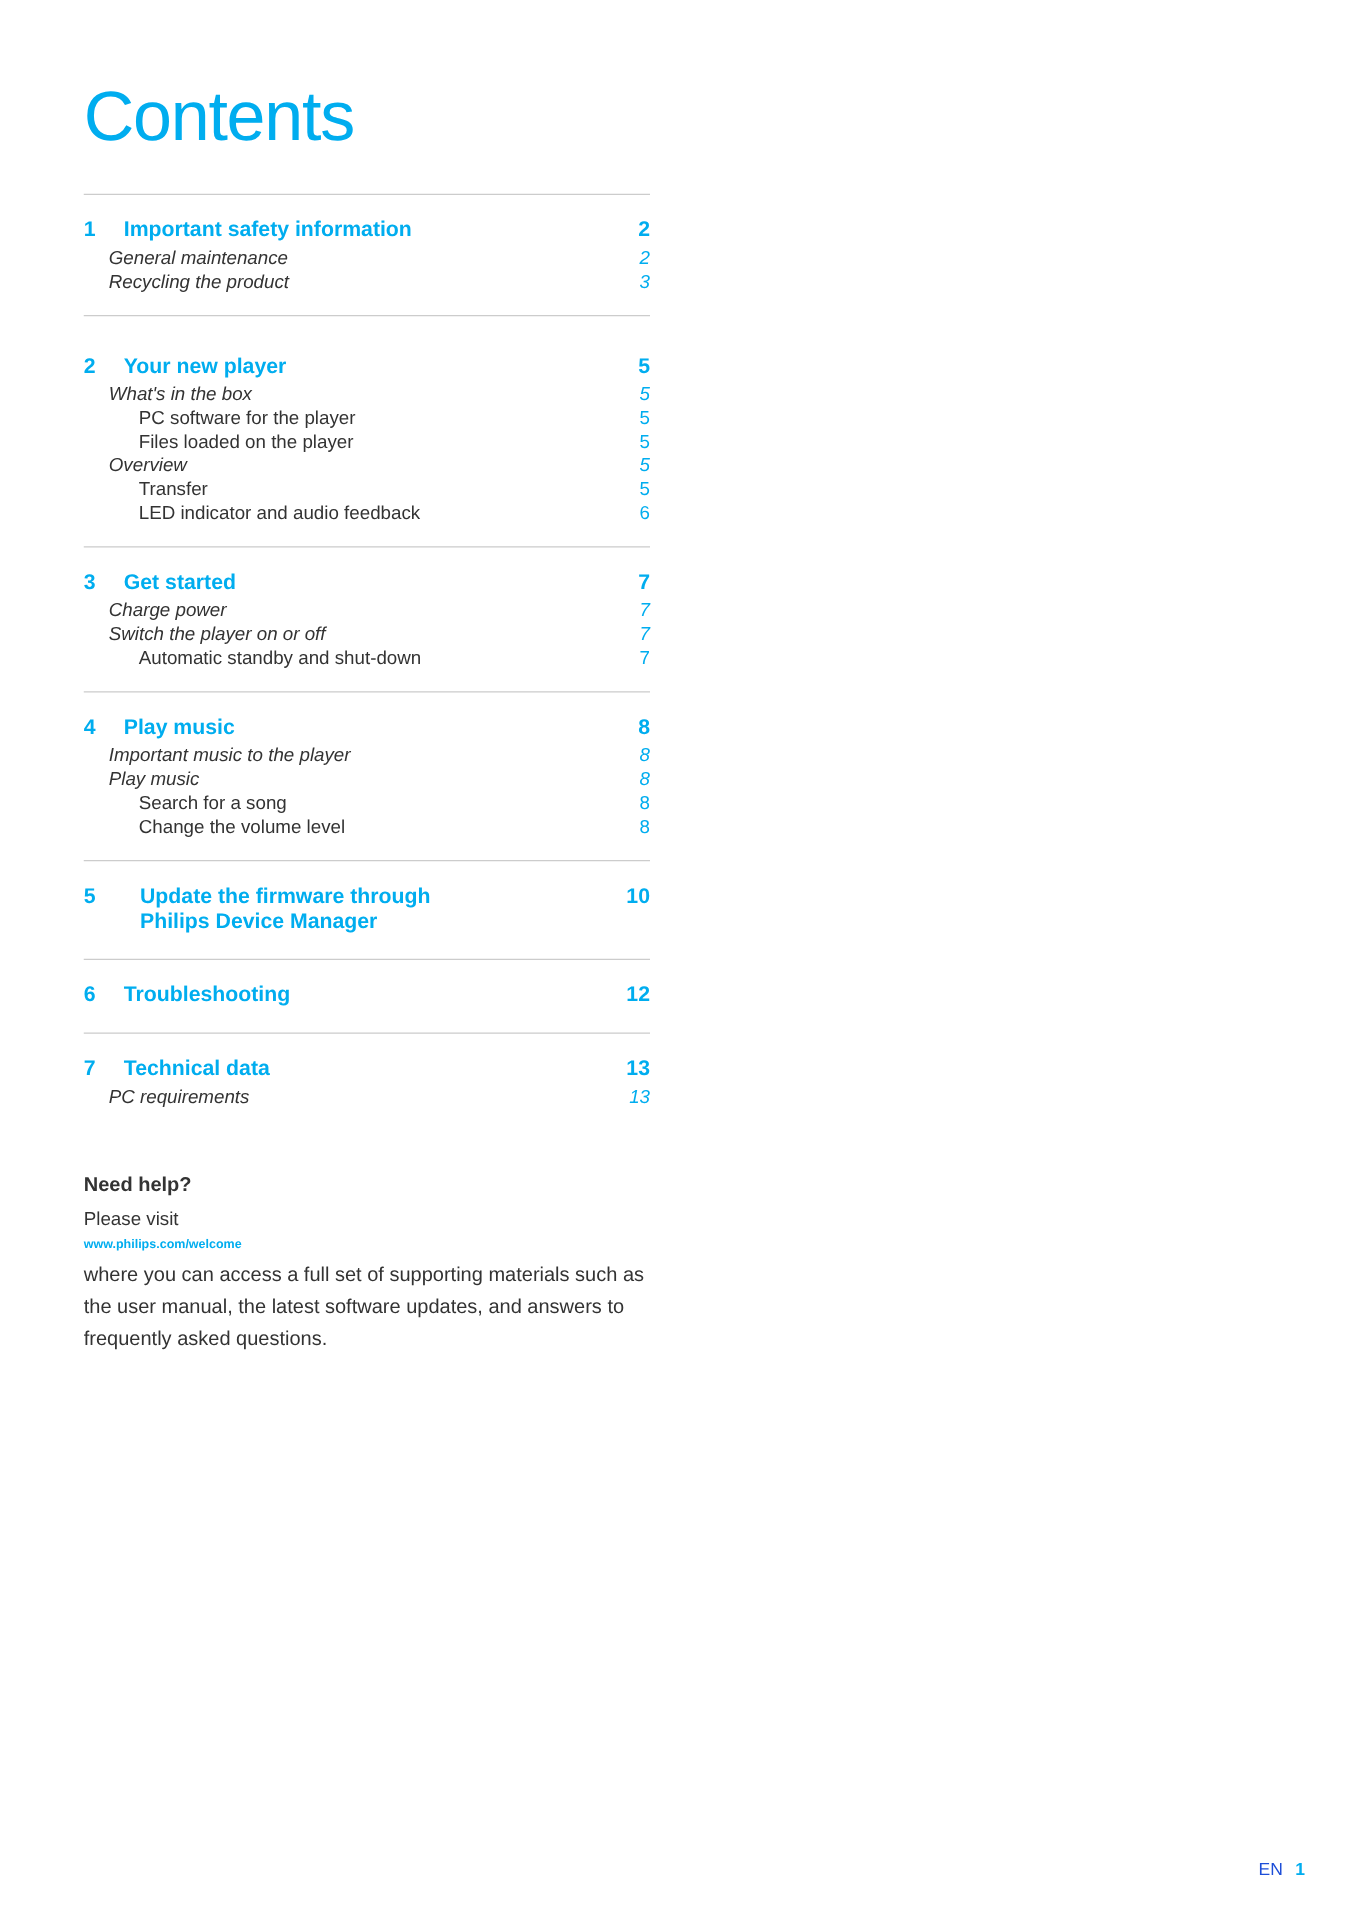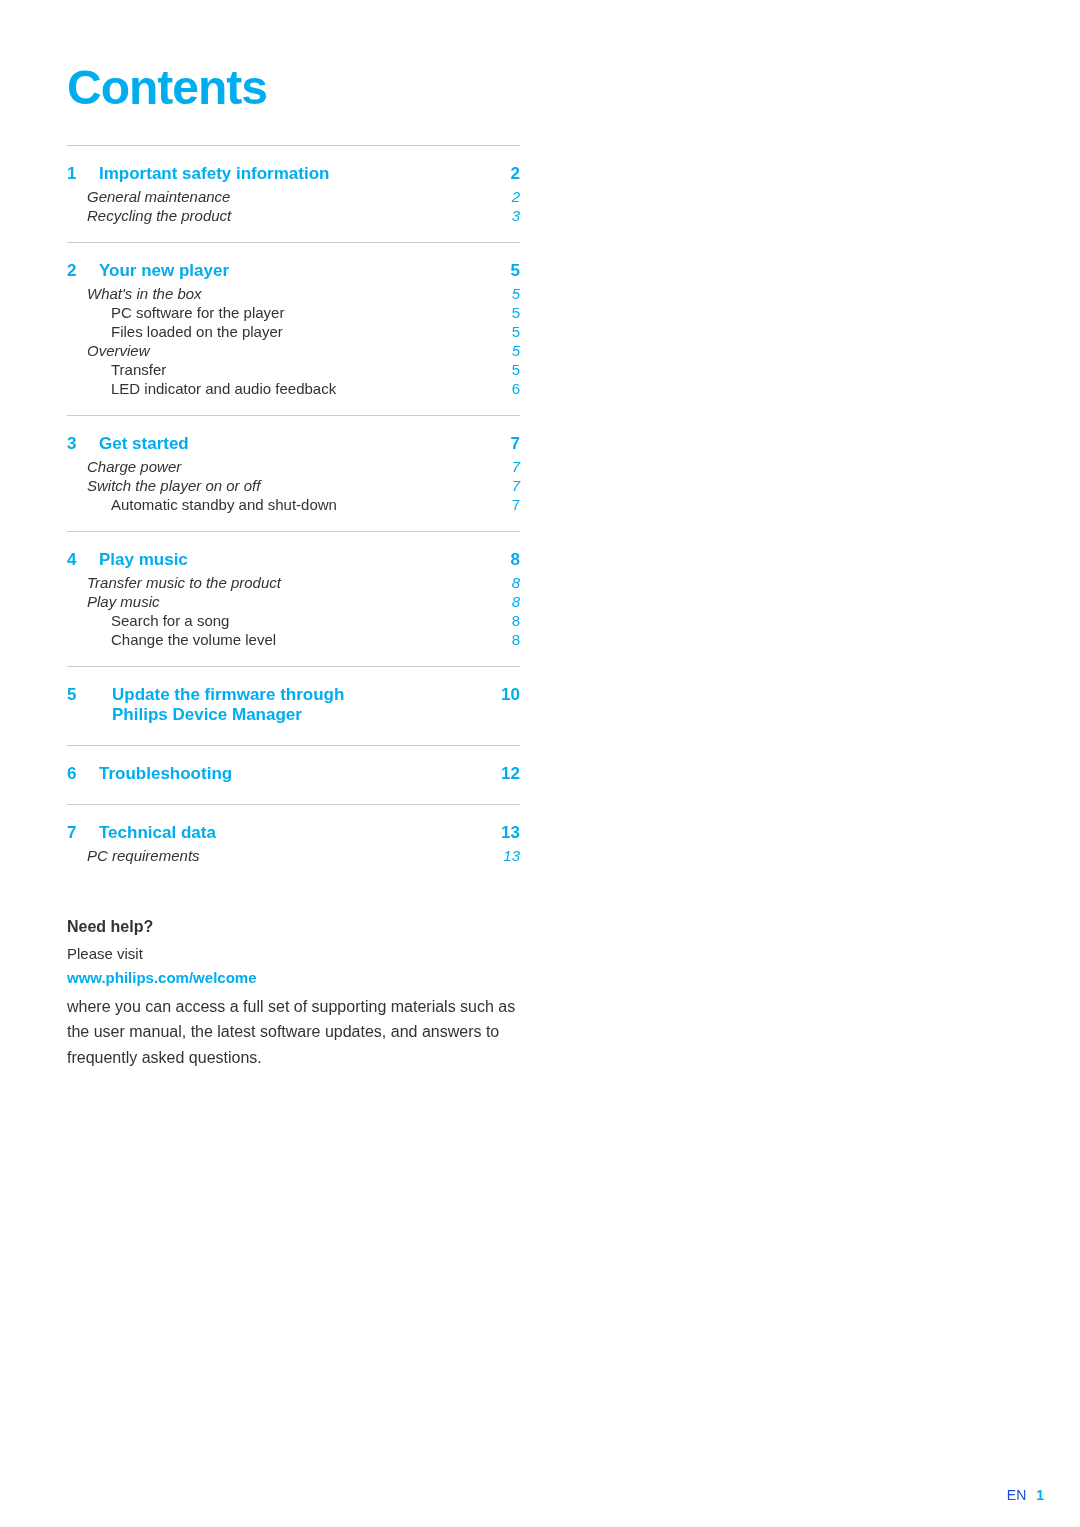--- a/index.html
+++ b/index.html
@@ -12,22 +12,22 @@
       position: relative;
       color: #333;
     }
 
     .page {
       max-width: 600px;
       padding: 60px 80px 60px 67px;
     }
 
     h1.contents-title {
-      font-size: 48px;
-      font-weight: bold;
+      font-size: 56px;
+      font-weight: normal;
       color: #00adef;
       margin-bottom: 30px;
       letter-spacing: -1px;
     }
 
     .toc-section {
       border-top: 1.5px solid #ccc;
       padding: 18px 0 16px 0;
     }
 
@@ -99,21 +99,21 @@
       font-size: 16px;
       margin-bottom: 2px;
     }
 
     .help-section .please-visit {
       font-size: 15px;
       margin-bottom: 0px;
     }
 
     .help-section .website {
-      font-size: 15px;
+      font-size: 10px;
       font-weight: bold;
       color: #00adef;
       margin-bottom: 4px;
     }
 
     .footer-label {
       position: absolute;
       bottom: 24px;
       right: 36px;
       font-size: 14px;
@@ -148,21 +148,21 @@
           <span class="toc-page">2</span>
         </div>
         <div class="toc-row sub-item">
           <span class="toc-label">Recycling the product</span>
           <span class="toc-page">3</span>
         </div>
       </div>
       <div class="toc-section">
         <div class="toc-row section-heading">
           <span class="toc-num">2</span>
-          <span class="toc-label" style="white-space: pre-line;">Your new player</span>
+          <span class="toc-label" style="white-space: pre-line; margin-top: 12px;">Your new player</span>
           <span class="toc-page heading-page">5</span>
         </div>
         <div class="toc-row sub-item">
           <span class="toc-label">What's in the box</span>
           <span class="toc-page">5</span>
         </div>
         <div class="toc-row sub-sub-item">
           <span class="toc-label">PC software for the player</span>
           <span class="toc-page">5</span>
         </div>
@@ -202,21 +202,21 @@
           <span class="toc-page">7</span>
         </div>
       </div>
       <div class="toc-section">
         <div class="toc-row section-heading">
           <span class="toc-num">4</span>
           <span class="toc-label" style="white-space: pre-line;">Play music</span>
           <span class="toc-page heading-page">8</span>
         </div>
         <div class="toc-row sub-item">
-          <span class="toc-label">Transfer music to the product</span>
+          <span class="toc-label">Important music to the player</span>
           <span class="toc-page">8</span>
         </div>
         <div class="toc-row sub-item">
           <span class="toc-label">Play music</span>
           <span class="toc-page">8</span>
         </div>
         <div class="toc-row sub-sub-item">
           <span class="toc-label">Search for a song</span>
           <span class="toc-page">8</span>
         </div>

